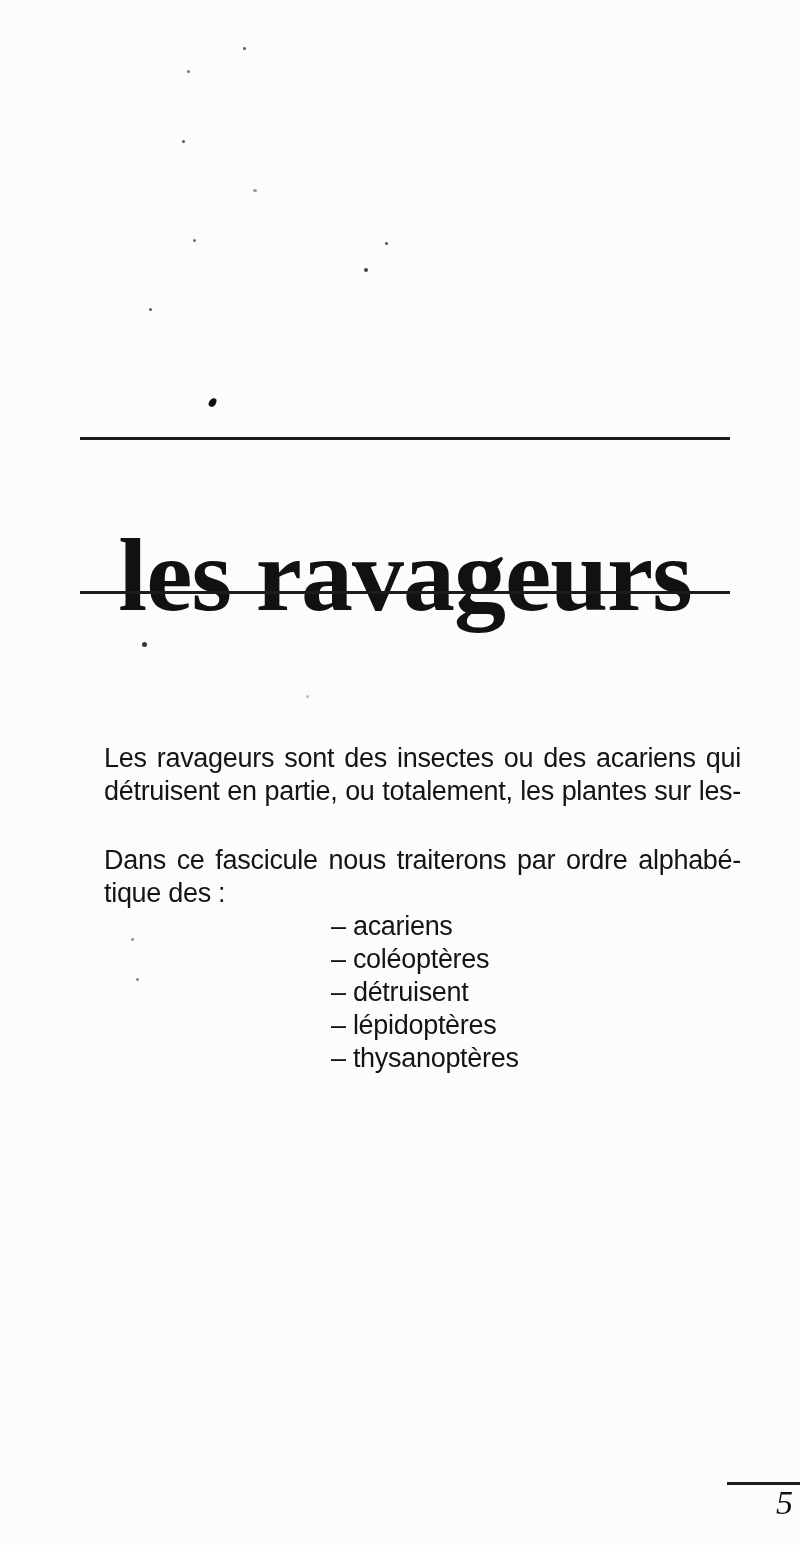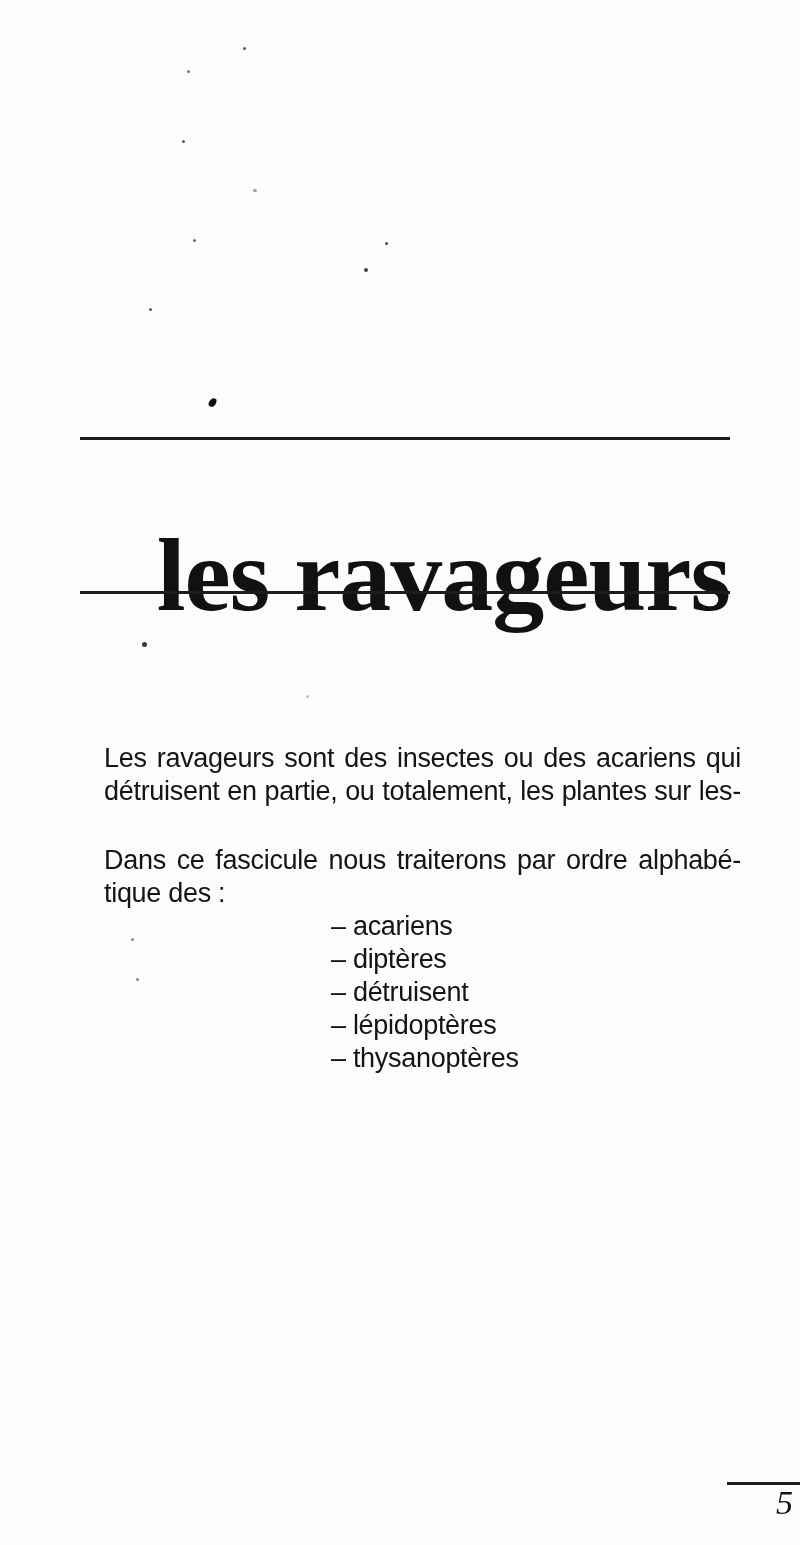--- a/index.html
+++ b/index.html
@@ -23,21 +23,21 @@
     position: absolute;
     background: #1c1c1c;
   }
   .rule.title-top    { left: 80px;  top: 437px;  width: 650px; height: 3px; }
   .rule.title-bottom { left: 80px;  top: 591px;  width: 650px; height: 3px; }
   .chapter-title {
     position: absolute;
     left: 80px;
     top: 453px;
     width: 650px;
-    text-align: right;
+    text-align: center;
     font-family: "Liberation Serif", serif;
     font-size: 104px;
     line-height: 104px;
     letter-spacing: -1px;
     white-space: nowrap;
     color: #111;
   }
 
   
   .body-text {
@@ -118,21 +118,21 @@
     <div class="para1">
       <div class="line j">Les ravageurs sont des insectes ou des acariens qui</div>
       <div class="line j">détruisent en partie, ou totalement, les plantes sur les-</div>
     </div>
     <div class="para2">
       <div class="line j">Dans ce fascicule nous traiterons par ordre alphabé-</div>
       <div class="line last">tique des :</div>
     </div>
     <div class="orders-list">
       <div class="list-line">– acariens</div>
-      <div class="list-line">– diptères</div>
+      <div class="list-line">– coléoptères</div>
       <div class="list-line">– détruisent</div>
       <div class="list-line">– lépidoptères</div>
       <div class="list-line">– thysanoptères</div>
     </div>
   </div>
 
   <div class="rule footer-rule"></div>
   <div class="page-number">5</div>
 
 </div>

